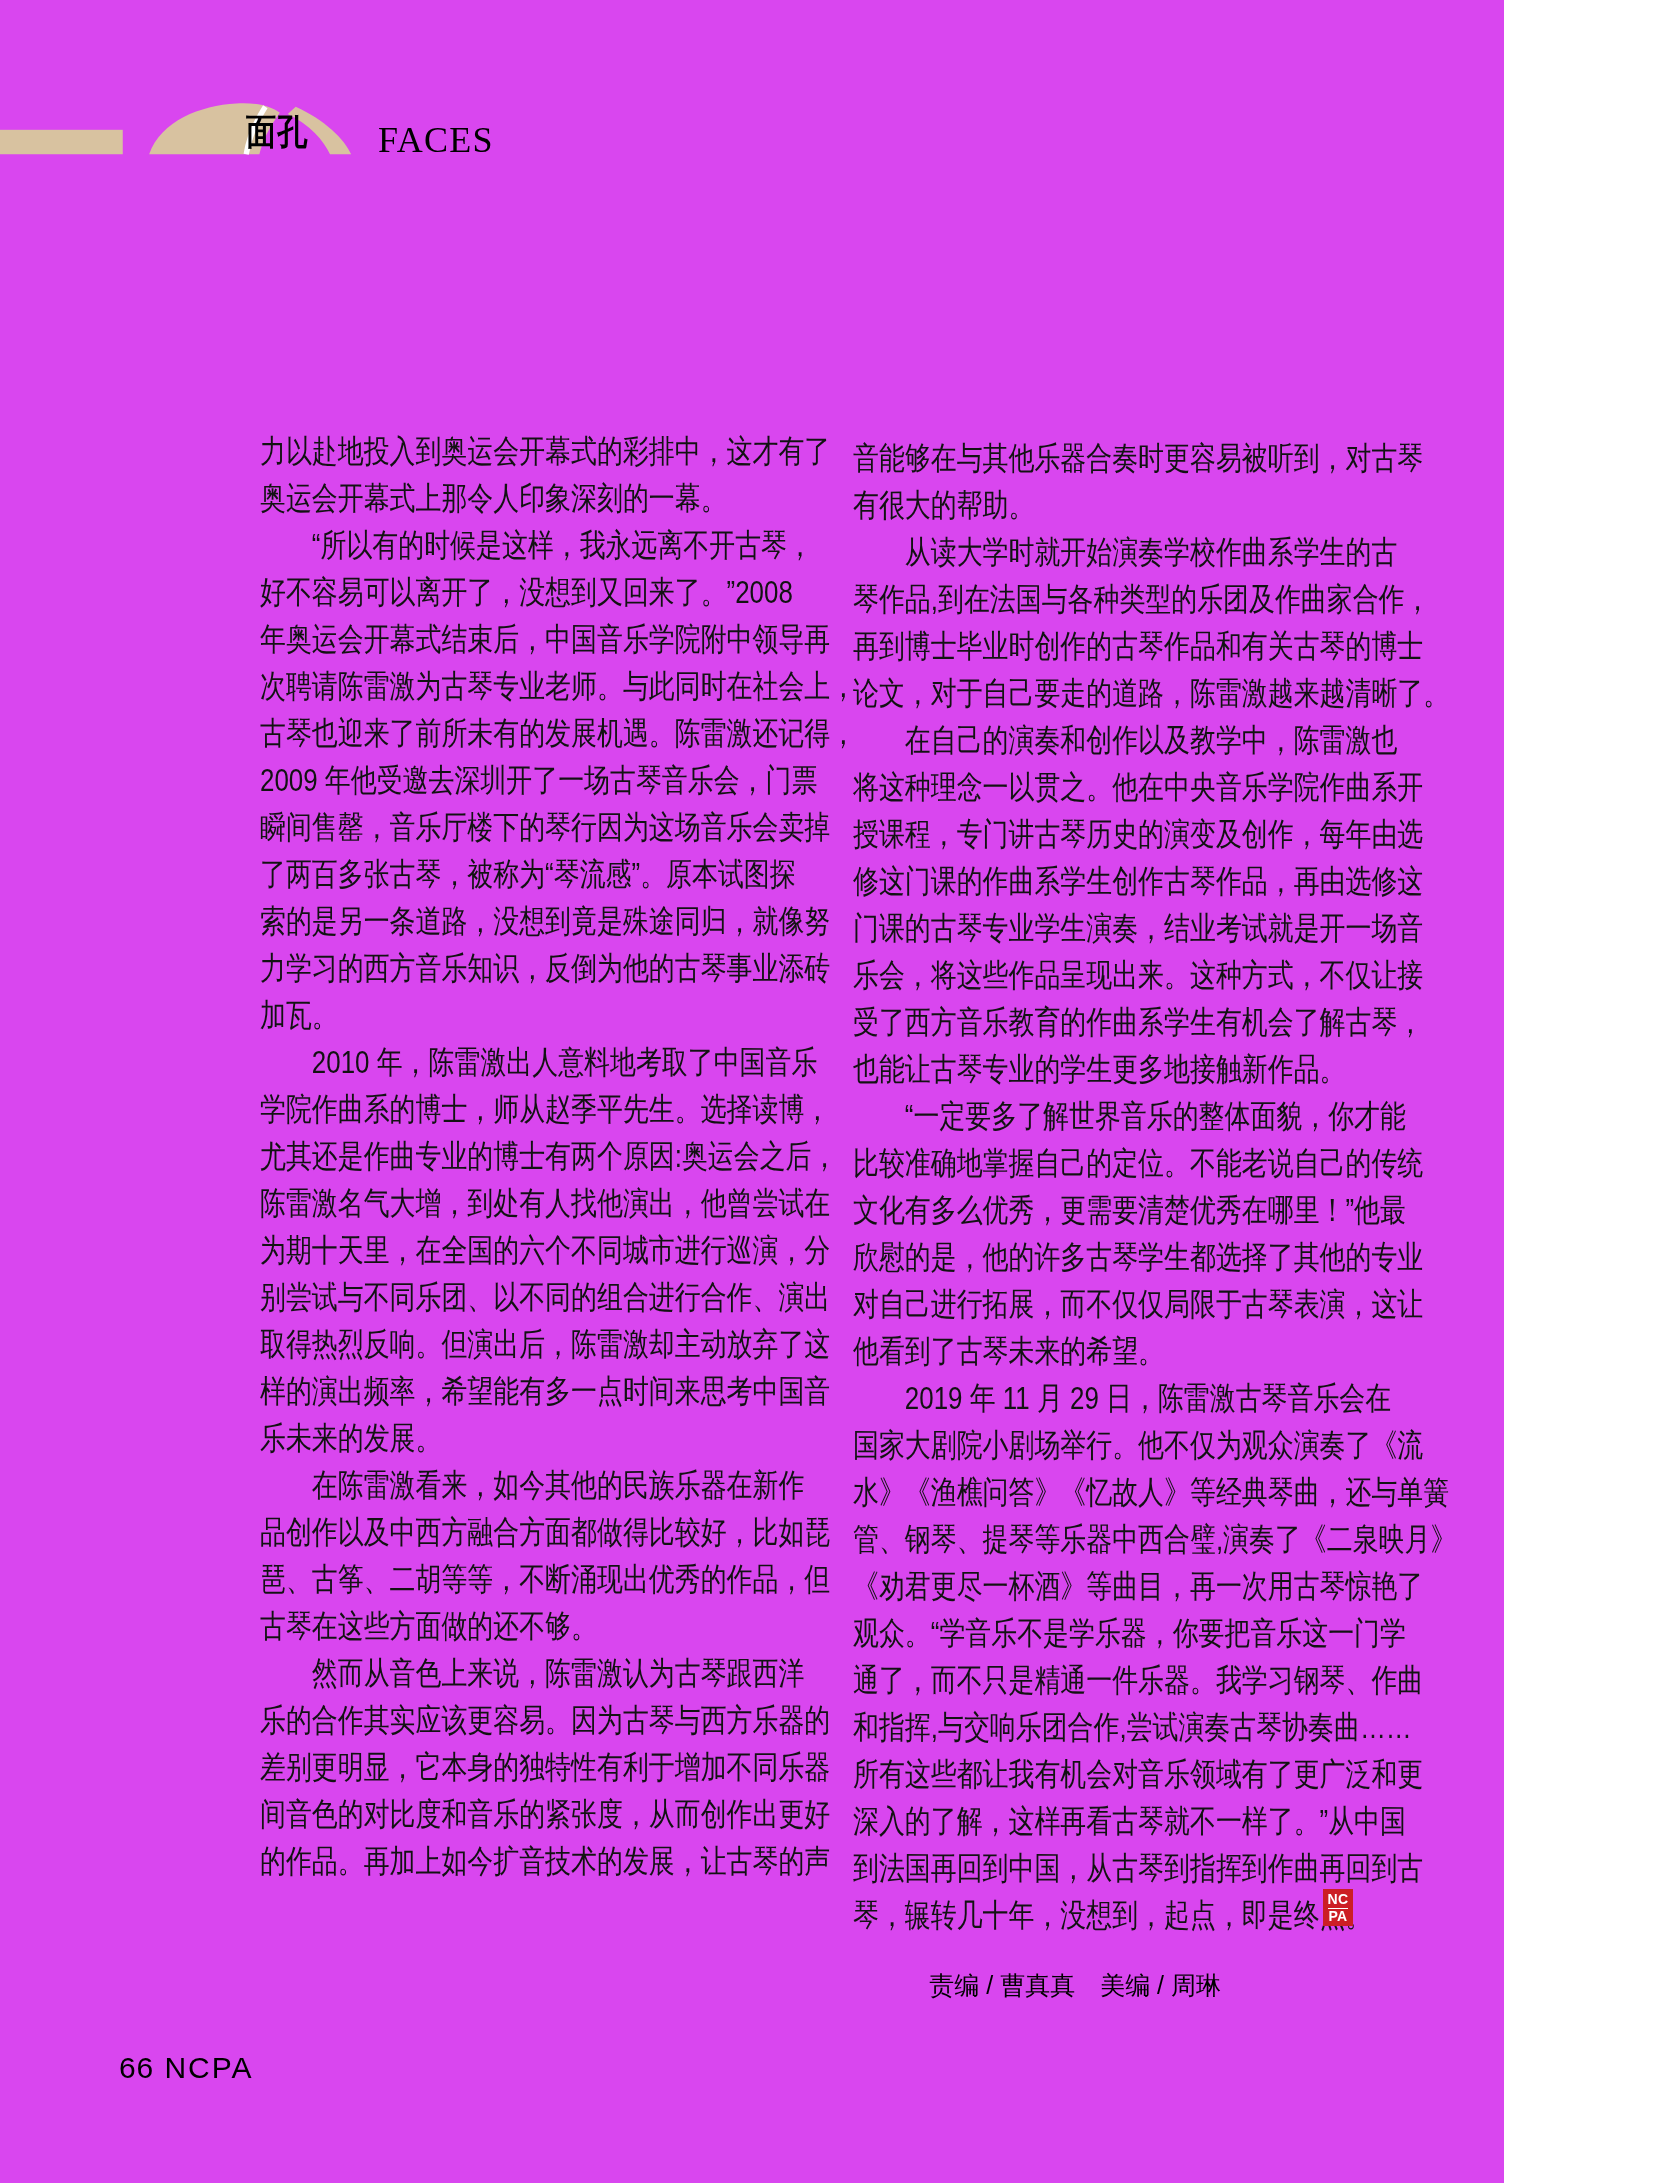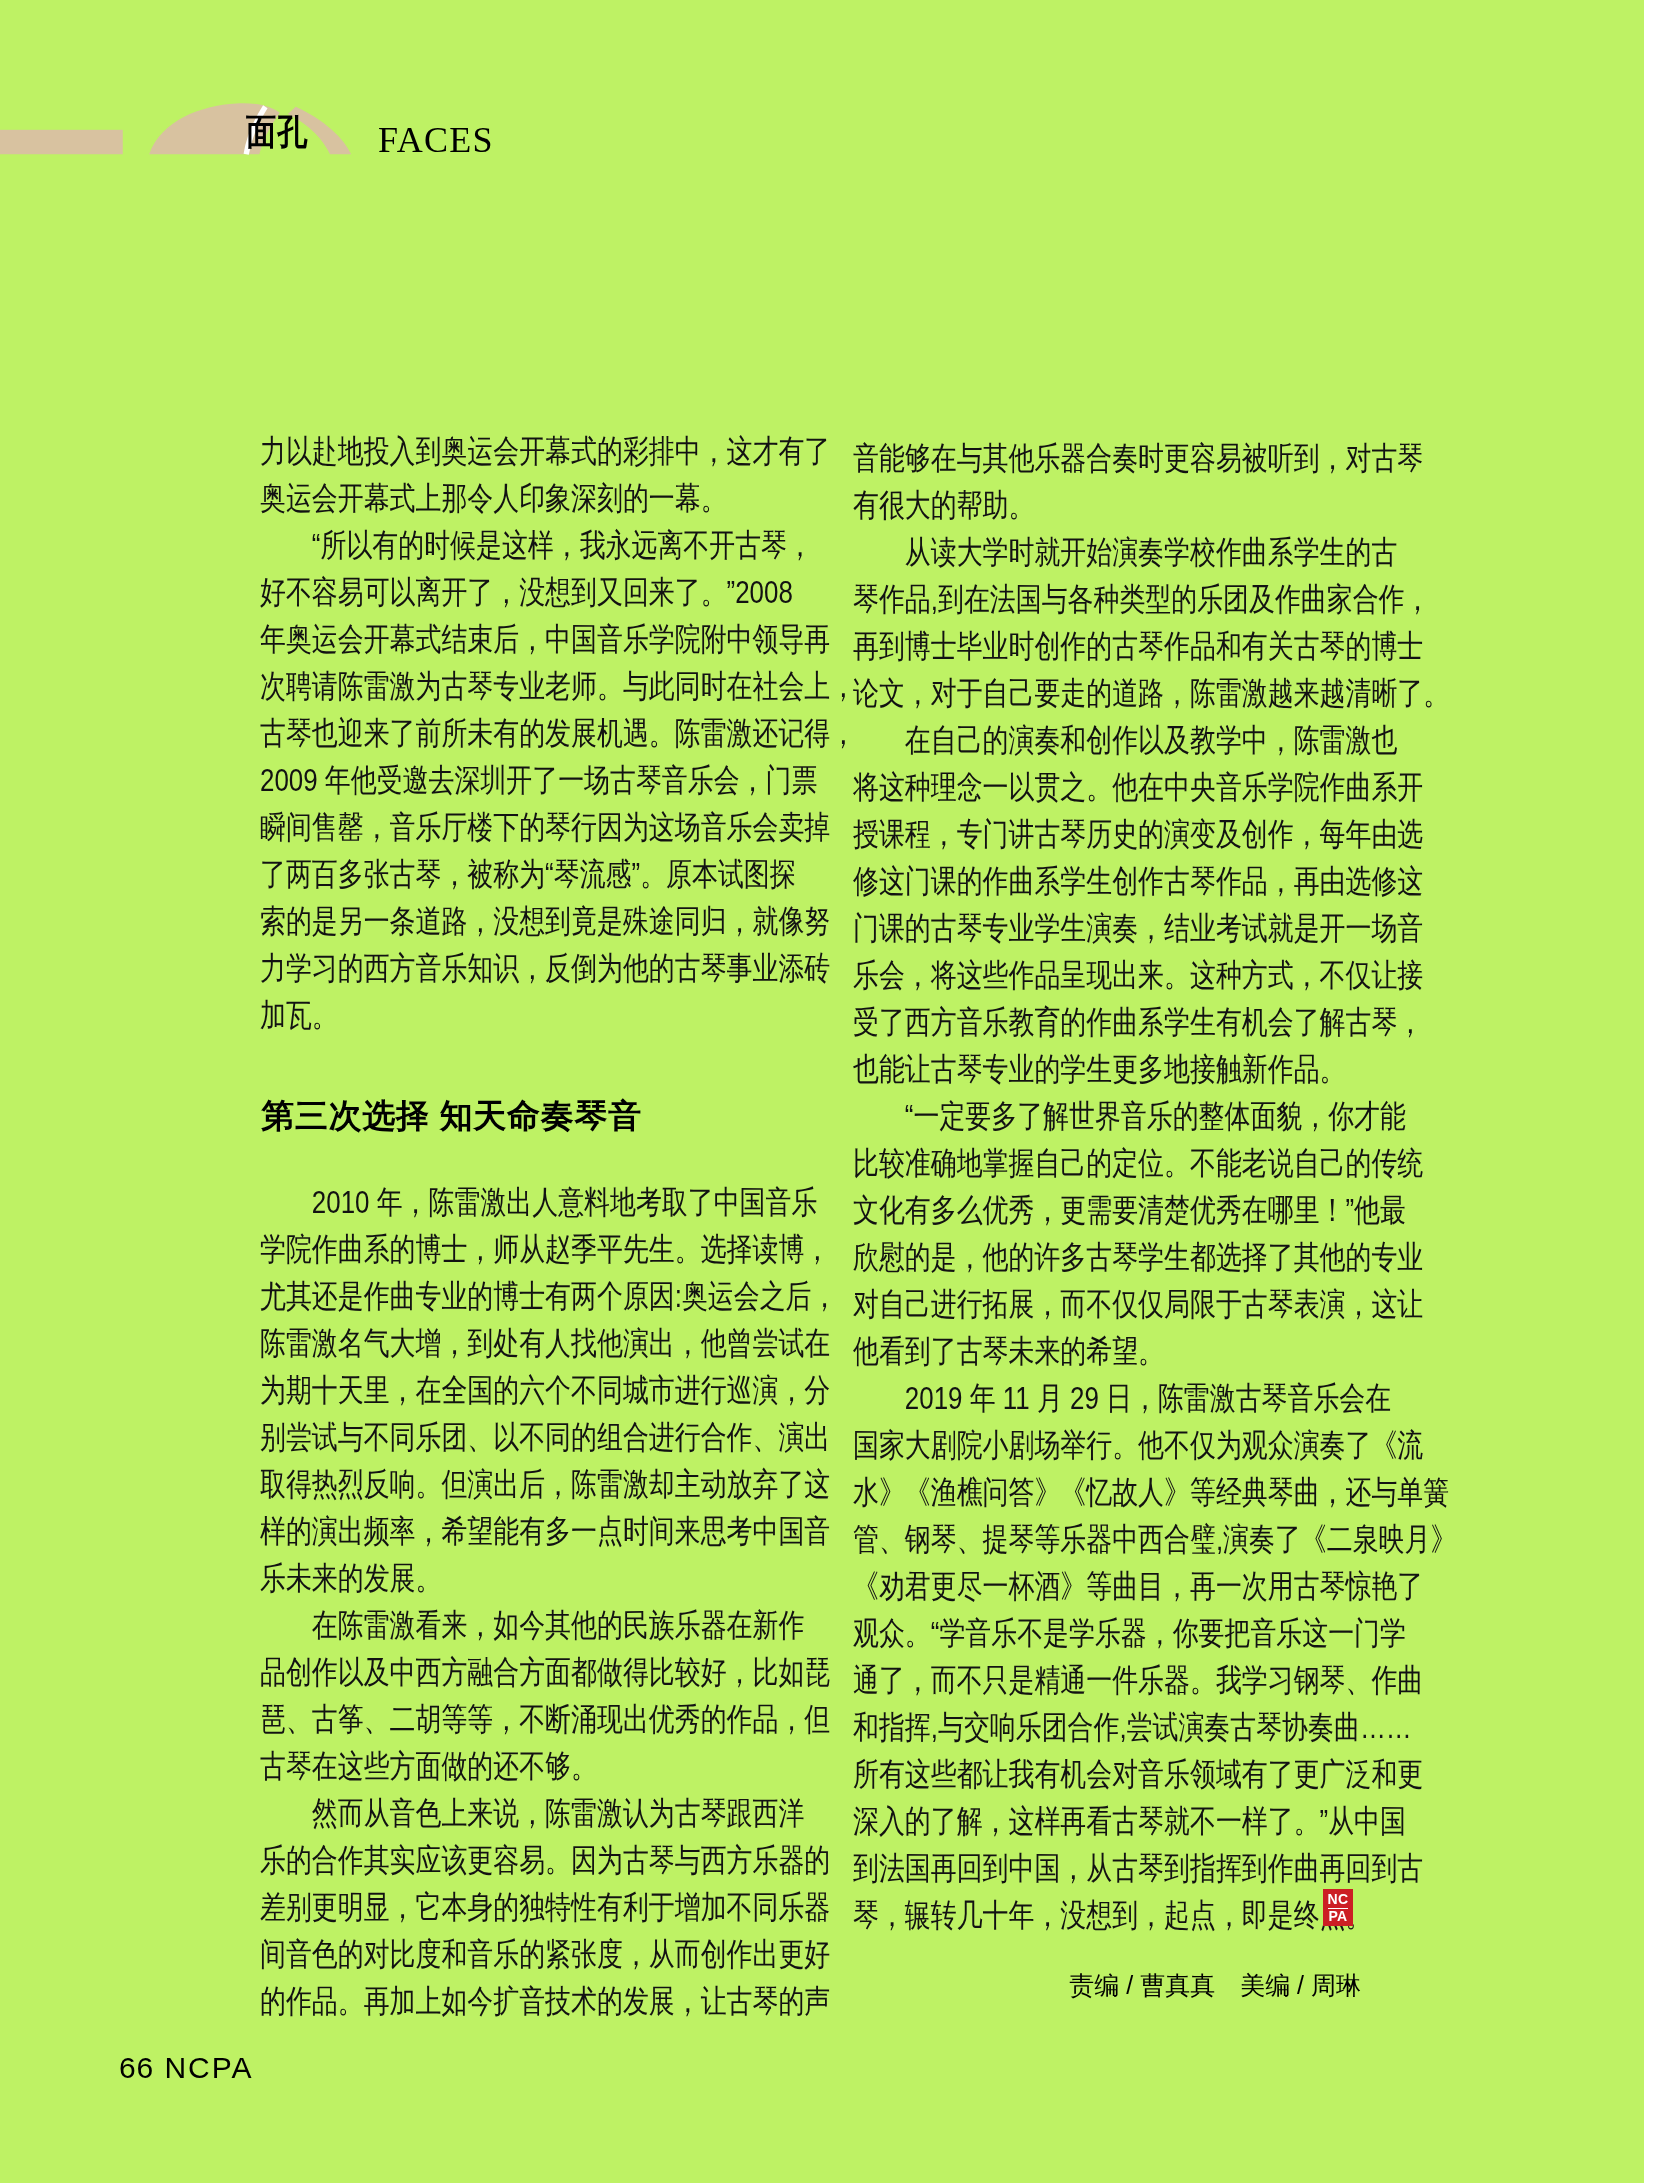--- a/index.html
+++ b/index.html
@@ -1,17 +1,17 @@
 <!DOCTYPE html>
 <html style="font-size:10.6px"><head>
 <meta charset="utf-8">
 <style>
   html,body { margin:0; padding:0; background:#fff; }
   .page {
-    position:relative; width:1644px; height:2183px; background:#bef264;
+    position:relative; width:1504px; height:2183px; background:#d946ef;
     overflow:hidden; font-family:"Liberation Sans","DejaVu Sans",sans-serif; color:#111;
   }
   
   .ornament { position:absolute; left:0; top:98px; width:462px; height:61px; }
   .sec-cn {
     position:absolute; left:246px; top:108px; font-size:36px; font-weight:700; color:#000;
     transform:scaleX(.84); transform-origin:left top; letter-spacing:1.3px; white-space:pre;
   }
   .sec-en {
     position:absolute; left:378px; top:119px; font-size:36px; color:#000;
@@ -68,21 +68,20 @@
         <div class="tline">年奥运会开幕式结束后，中国音乐学院附中领导再</div>
         <div class="tline">次聘请陈雷激为古琴专业老师。与此同时在社会上，</div>
         <div class="tline">古琴也迎来了前所未有的发展机遇。陈雷激还记得，</div>
         <div class="tline">2009 年他受邀去深圳开了一场古琴音乐会，门票</div>
         <div class="tline">瞬间售罄，音乐厅楼下的琴行因为这场音乐会卖掉</div>
         <div class="tline">了两百多张古琴，被称为“琴流感”。原本试图探</div>
         <div class="tline">索的是另一条道路，没想到竟是殊途同归，就像努</div>
         <div class="tline">力学习的西方音乐知识，反倒为他的古琴事业添砖</div>
         <div class="tline">加瓦。</div>
       </div>
-    <h2 class="sub-heading" style="color: rgb(0, 0, 0);">第三次选择 知天命奏琴音</h2>
     <div class="lines">
         <div class="tline">　　2010 年，陈雷激出人意料地考取了中国音乐</div>
         <div class="tline">学院作曲系的博士，师从赵季平先生。选择读博，</div>
         <div class="tline">尤其还是作曲专业的博士有两个原因:奥运会之后，</div>
         <div class="tline">陈雷激名气大增，到处有人找他演出，他曾尝试在</div>
         <div class="tline">为期十天里，在全国的六个不同城市进行巡演，分</div>
         <div class="tline">别尝试与不同乐团、以不同的组合进行合作、演出</div>
         <div class="tline">取得热烈反响。但演出后，陈雷激却主动放弃了这</div>
         <div class="tline">样的演出频率，希望能有多一点时间来思考中国音</div>
         <div class="tline">乐未来的发展。</div>

